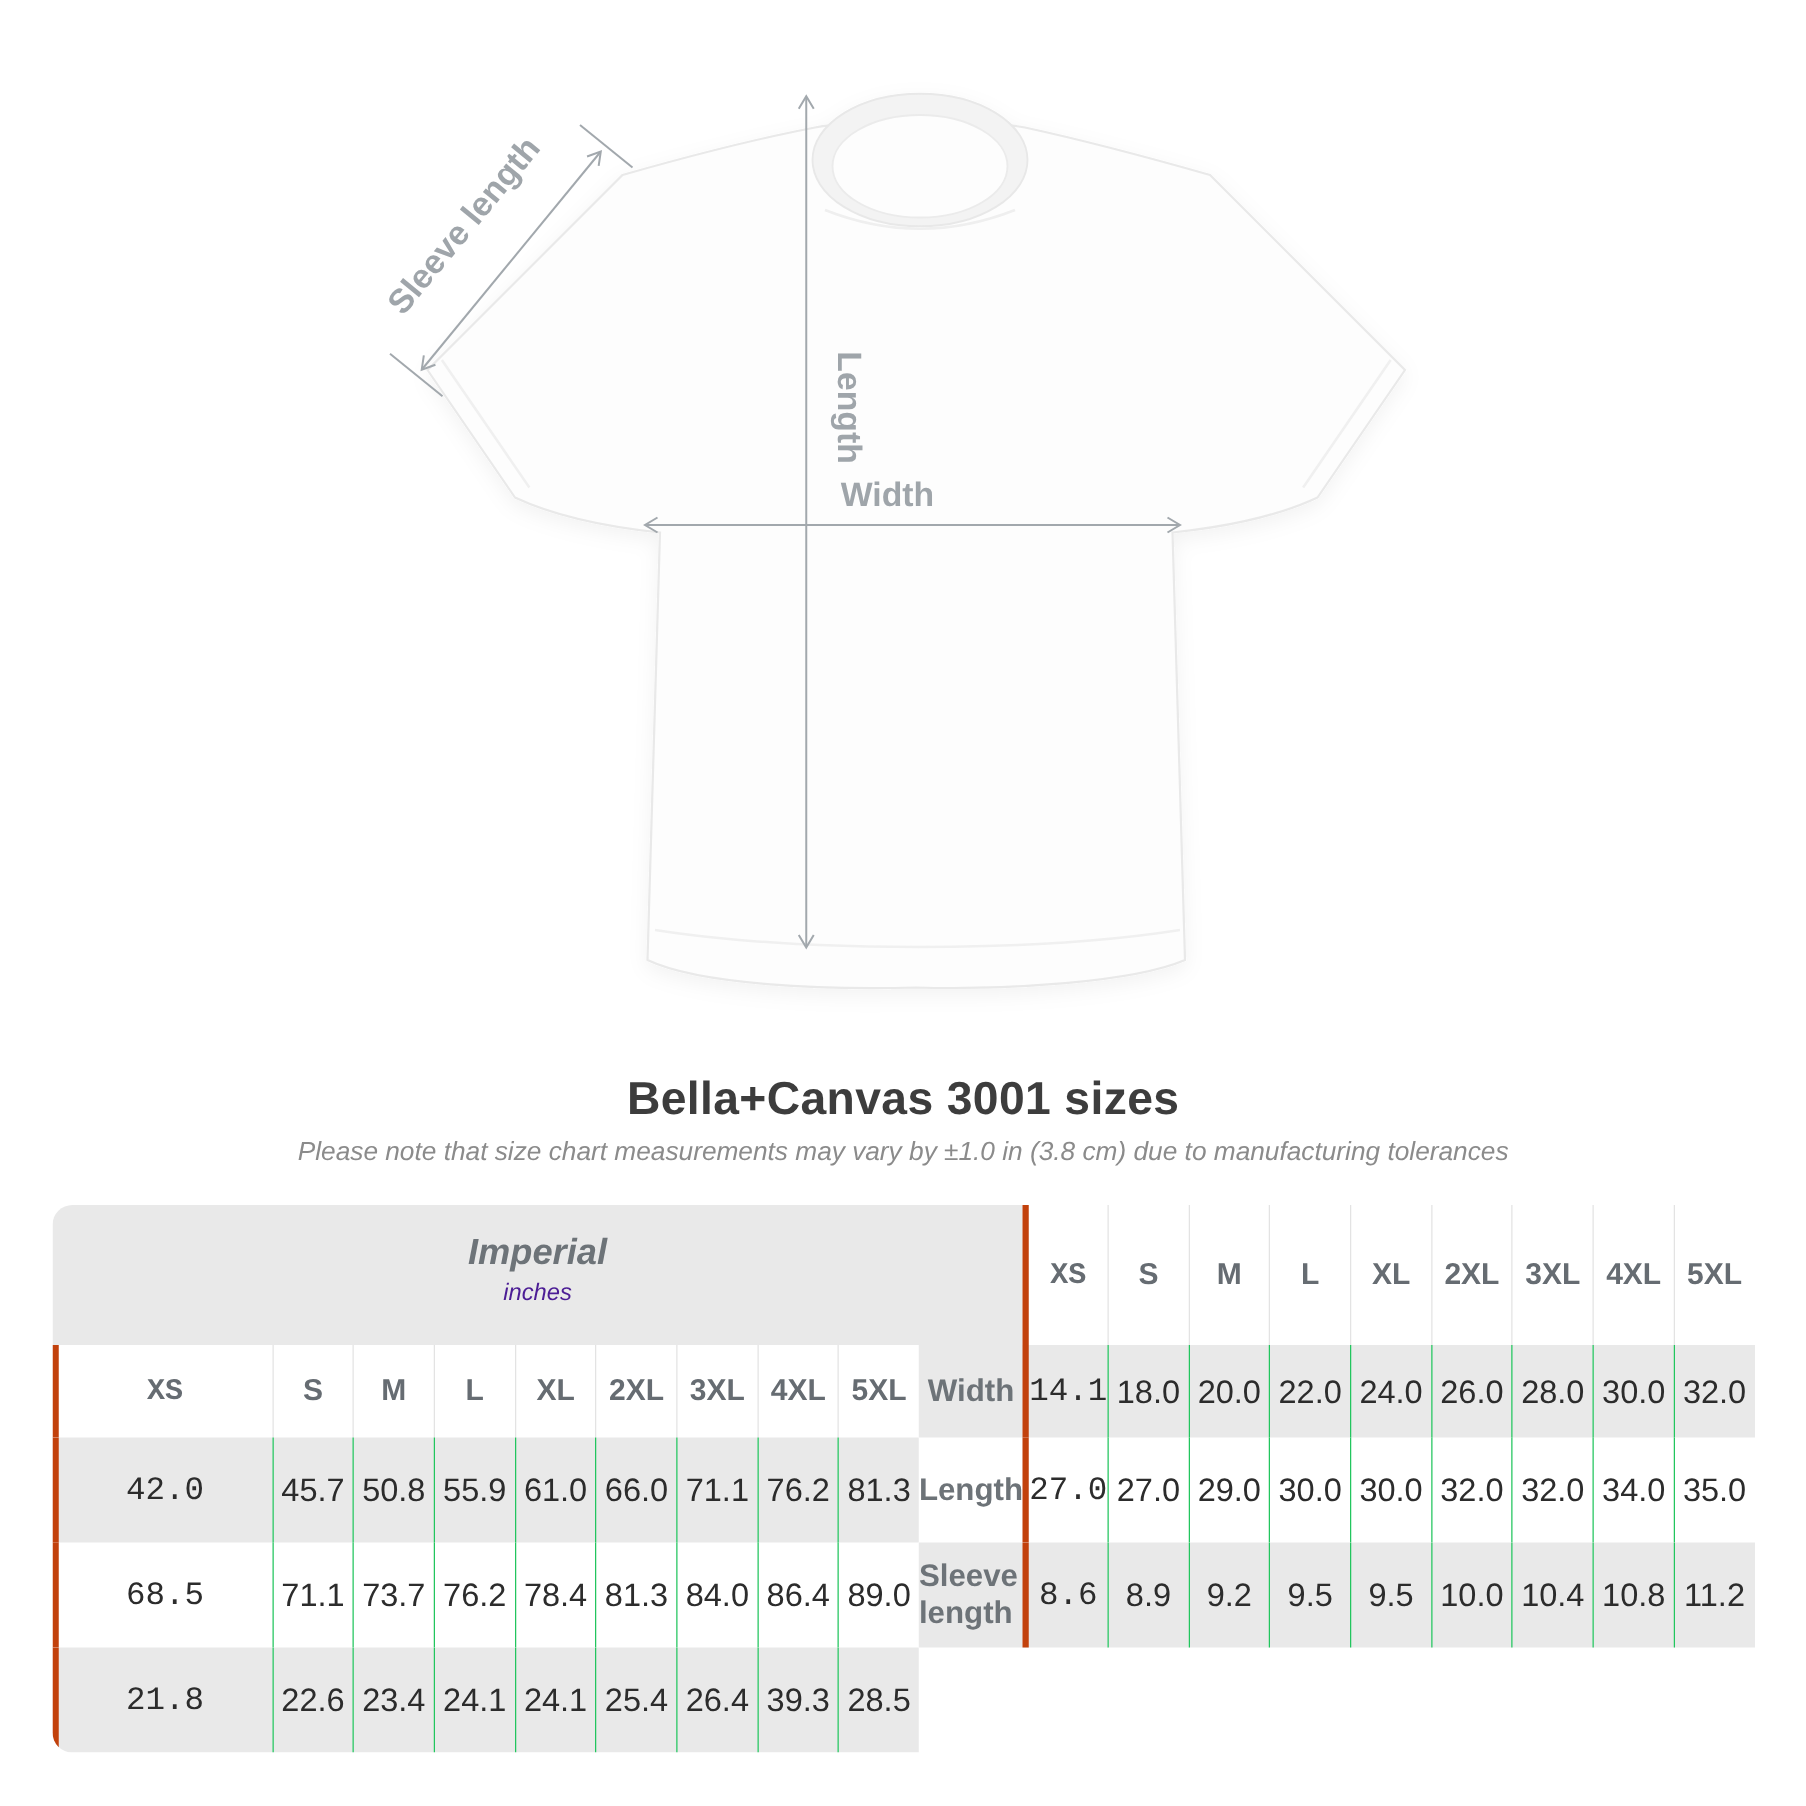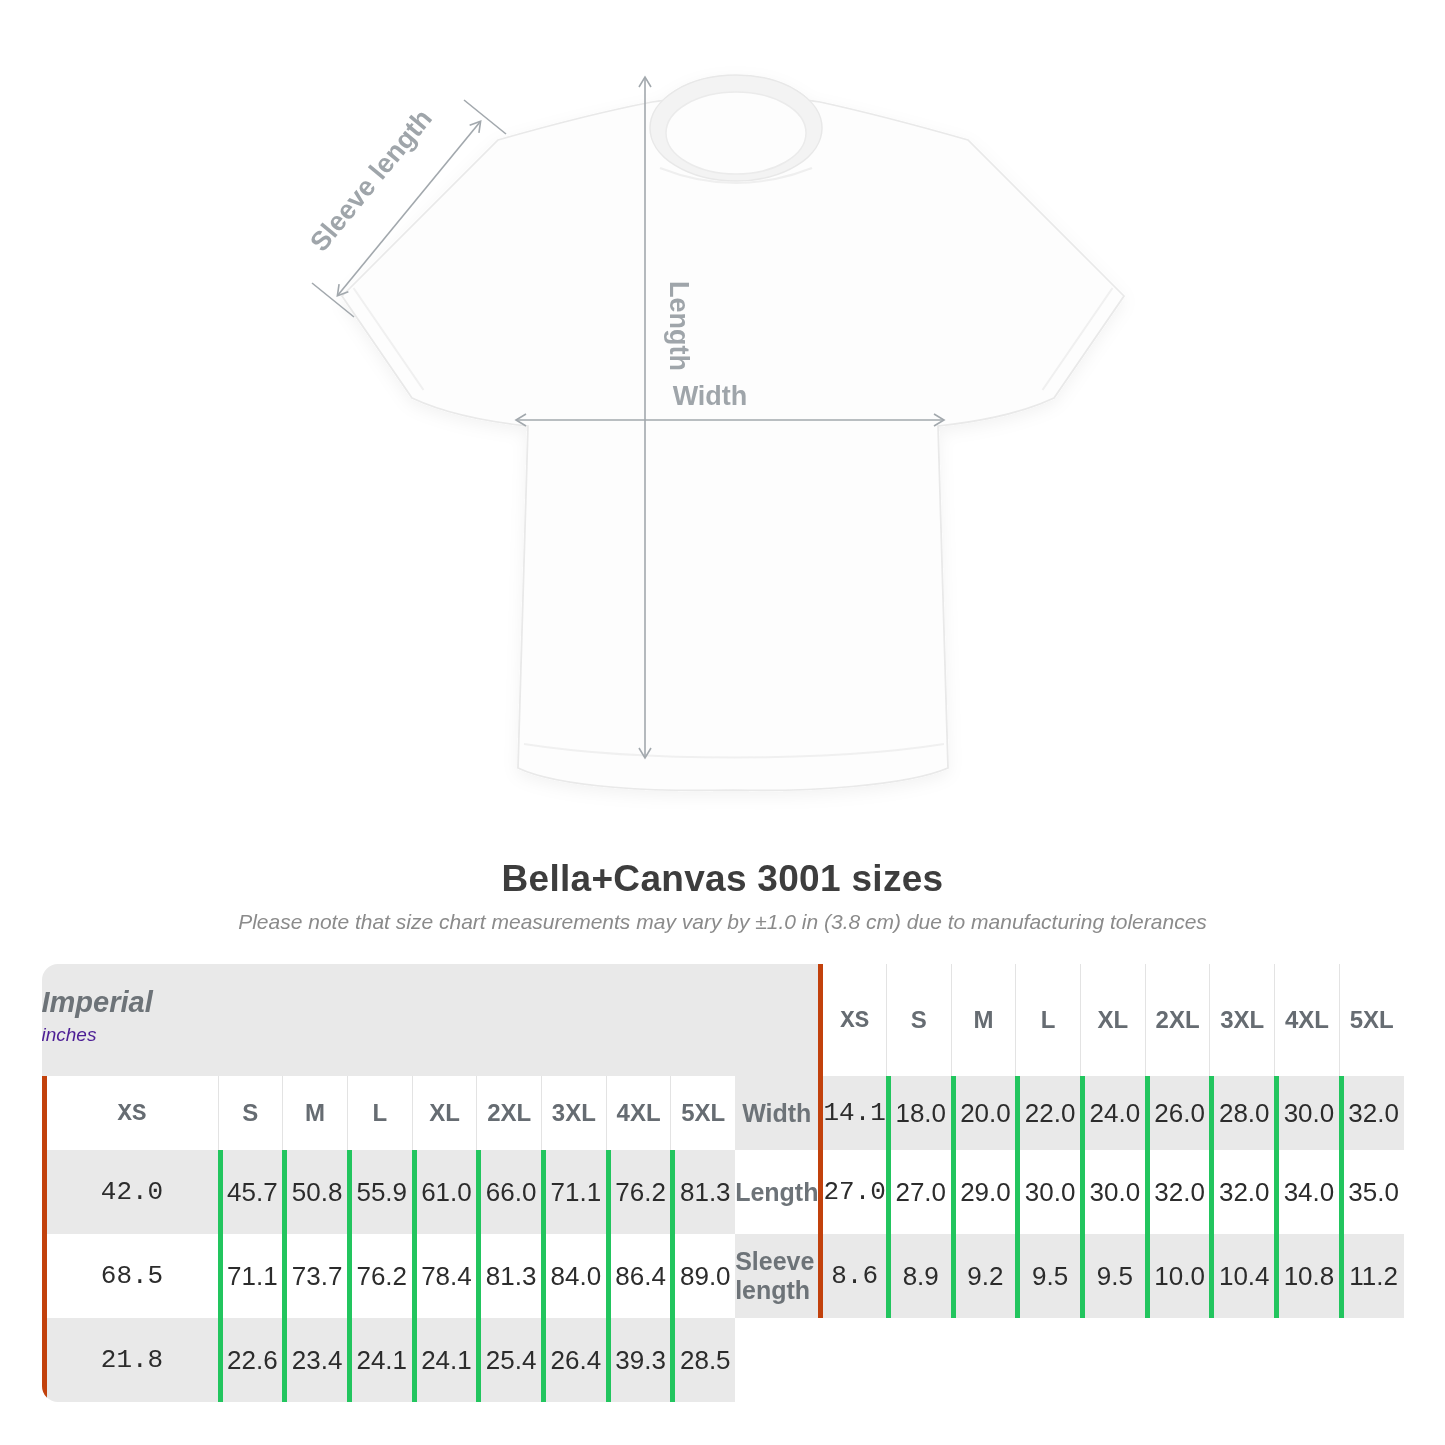--- a/index.html
+++ b/index.html
@@ -20,31 +20,31 @@
   .size-table{
     width:1362px;margin:0 auto;
     display:grid;
     grid-template-columns:176px repeat(18,1fr);
     grid-template-rows:112px 74px 84px 84px 84px;
     border-radius:16px;overflow:hidden;
     background:#ffffff;
   }
   .unit-header{
     background:#e9e9e9;
-    display:flex;flex-direction:column;justify-content:flex-start;
+    display:flex;flex-direction:column;align-items:center;justify-content:flex-start;
     padding-top:22px;box-sizing:border-box;
   }
   .unit-header.imperial{grid-column:1 / span 10;}
   .unit-header.metric{grid-column:11 / span 9;}
   .unit-name{font-size:29px;font-weight:bold;font-style:italic;color:#6d7378;}
   .unit-sub{font-size:19px;font-style:italic;color:#4c1d95;margin-top:5px;}
   .cell{display:flex;align-items:center;justify-content:center;box-sizing:border-box;}
   .sizehead{font-weight:bold;font-size:24px;color:#666c72;border-left:1px solid #e3e3e3;}
   .rowlabel{font-weight:bold;font-size:25px;color:#6d7378;}
-  .value{font-size:26px;color:#2c2c2c;border-left:5px solid #22c55e;}
+  .value{font-size:26px;color:#2c2c2c;border-left:1px solid #22c55e;}
   .thick{border-left:5px solid #c2410c;font-family:Liberation Mono, monospace;}
   .shaded{background:#e9e9e9;}
 </style>
 </head>
 <body>
 
 <div class="diagram-wrap">
   <svg width="1445" height="830" viewBox="0 0 1445 830">
     <defs>
       <marker id="ah" viewBox="0 0 16 16" markerWidth="16" markerHeight="16" refX="12" refY="8" orient="auto-start-reverse" markerUnits="userSpaceOnUse">

